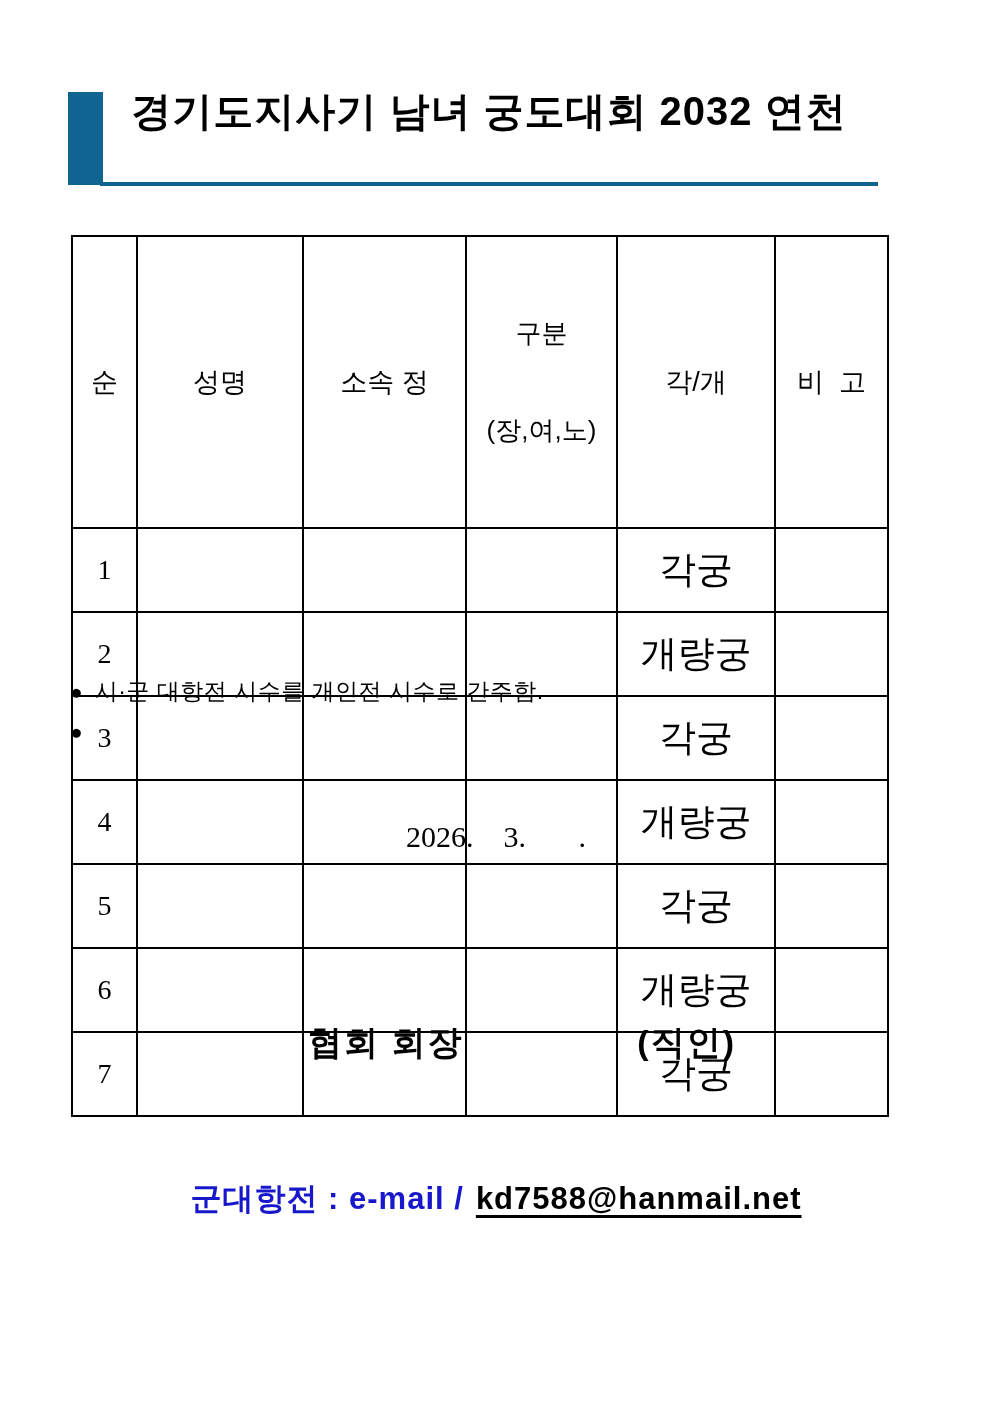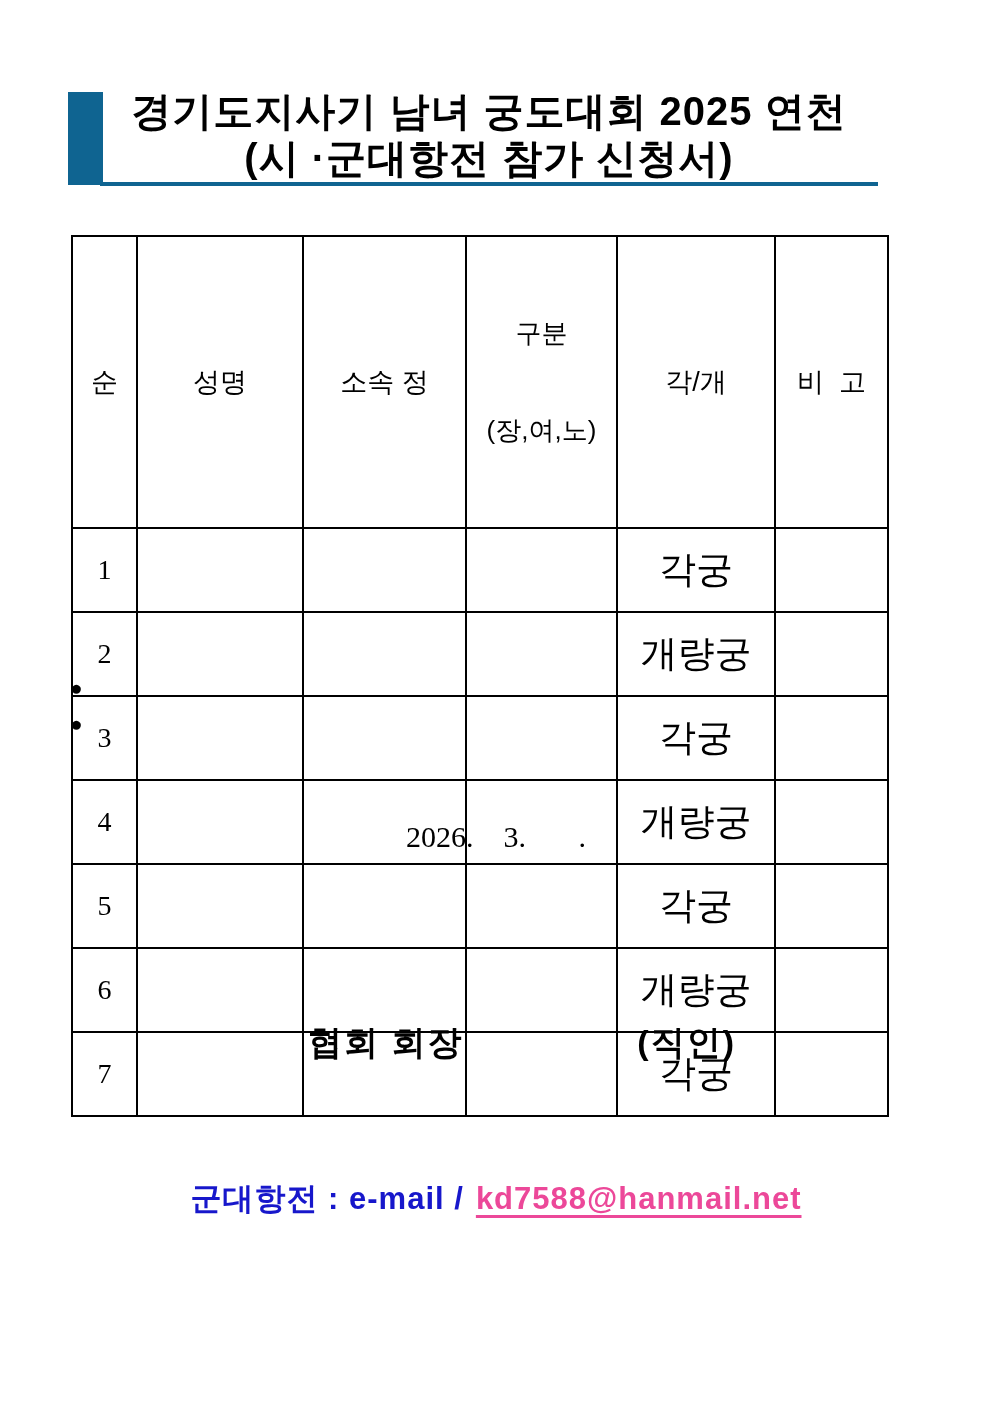--- a/index.html
+++ b/index.html
@@ -74,31 +74,30 @@
   }
   
   .footer-line{
     position:absolute;left:0;top:1178px;width:992px;
     text-align:center;
     font-size:31px;font-weight:600;
     color:#1717cb;
     letter-spacing:1px;
   }
   .footer-line a{
-    color:#ec4899;text-decoration:underline;text-underline-offset:6px;
+    color:#000000;text-decoration:underline;text-underline-offset:6px;
     margin-left:12px;
   }
 </style>
 </head>
 <body>
 
 <div class="accent-bar"></div>
 <div class="title-text">
-  <div>경기도지사기 남녀 궁도대회 2025 연천</div>
-  <div>(시 ·군대항전 참가 신청서)</div>
+  <div>경기도지사기 남녀 궁도대회 2032 연천</div>
 </div>
 <div class="title-underline"></div>
 
 <table class="entry-table">
   <colgroup>
     <col style="width:65px">
       <col style="width:166px">
       <col style="width:163px">
     <col style="width:151px">
       <col style="width:158px">
@@ -173,20 +172,21 @@
         <td></td>
         <td>각궁</td>
         <td></td>
       </tr>
     </tbody>
 </table>
 
 <div class="notes">
   <div class="note-line">
     <span class="note-bullet">●</span>
+    <span class="note-text">시·군 대항전 시수를 개인전 시수로 간주함.</span>
   </div>
   <div class="note-line">
     <span class="note-bullet">●</span>
   </div>
 </div>
 
 <div class="date-line">2026.    3.       .</div>
 
 <div class="sig-line">
   <span>협회 회장</span>

